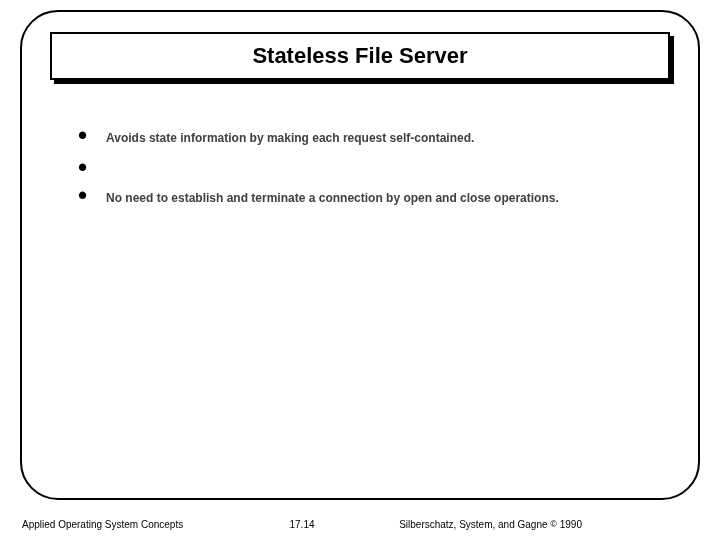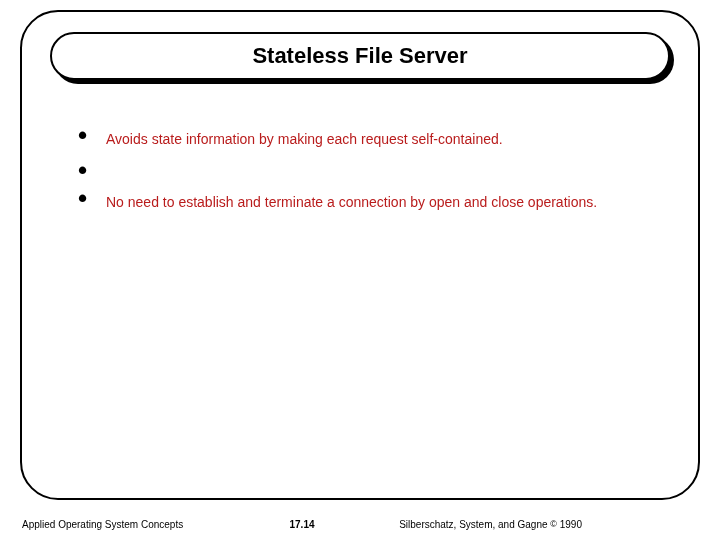--- a/index.html
+++ b/index.html
@@ -1,15 +1,15 @@
 <!DOCTYPE html>
 <html><head>
 <meta charset="utf-8">
 <style>
-  * { box-sizing: border-box; margin: 0; padding: 0; border-radius: 24px; }
+  * { box-sizing: border-box; margin: 0; padding: 0; }
   html, body { width: 720px; height: 540px; background: #fff; font-family: Arial, Helvetica, sans-serif; }
   .slide {
     position: relative;
     width: 720px;
     height: 540px;
     background: #fff;
   }
   .frame {
     position: absolute;
     left: 20px;
@@ -58,43 +58,42 @@
   }
   .bullet-dot {
     font-size: 26px;
     line-height: 14px;
     width: 28px;
     flex-shrink: 0;
     color: #000;
     font-weight: bold;
   }
   .bullet-text {
-    font-size: 14px;
-    font-weight: normal;
-    color: #b91c1c;
+    font-size: 12px;
+    font-weight: bold;
+    color: #404040;
     line-height: 1.35;
     padding-top: 2px;
   }
   .footer {
     position: absolute;
     left: 0;
     bottom: 10px;
     width: 604px;
     padding: 0 22px;
     display: flex;
     justify-content: space-between;
     align-items: flex-end;
     font-size: 10px;
     color: #000;
   }
   .footer-center {
     position: absolute;
     left: 50%;
     transform: translateX(-50%);
-    font-weight: bold;
   }
   .copyright {
     font-size: 9px;
     vertical-align: top;
   }
 </style>
 </head>
 <body>
 
 <div class="slide">

